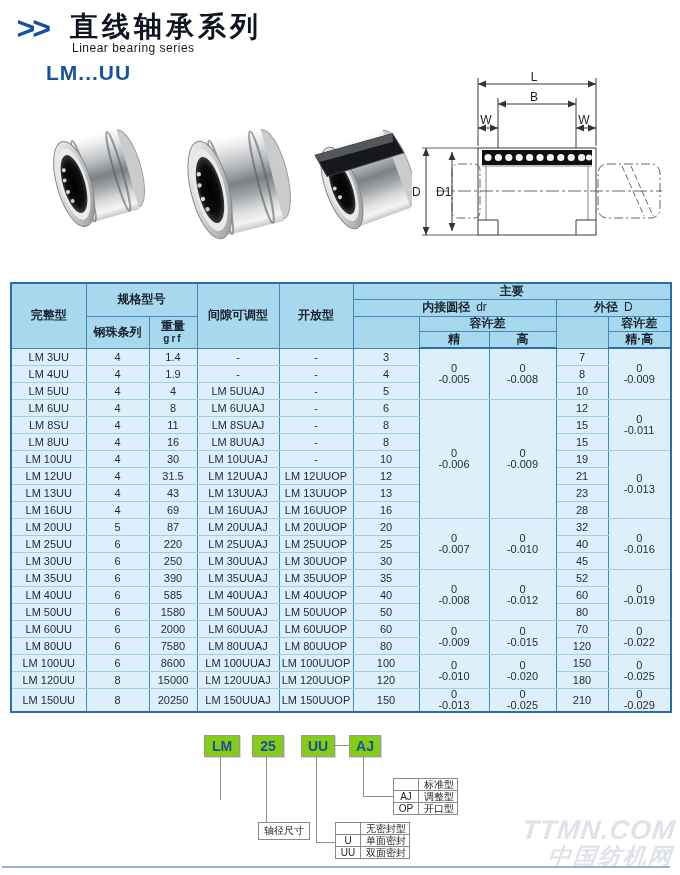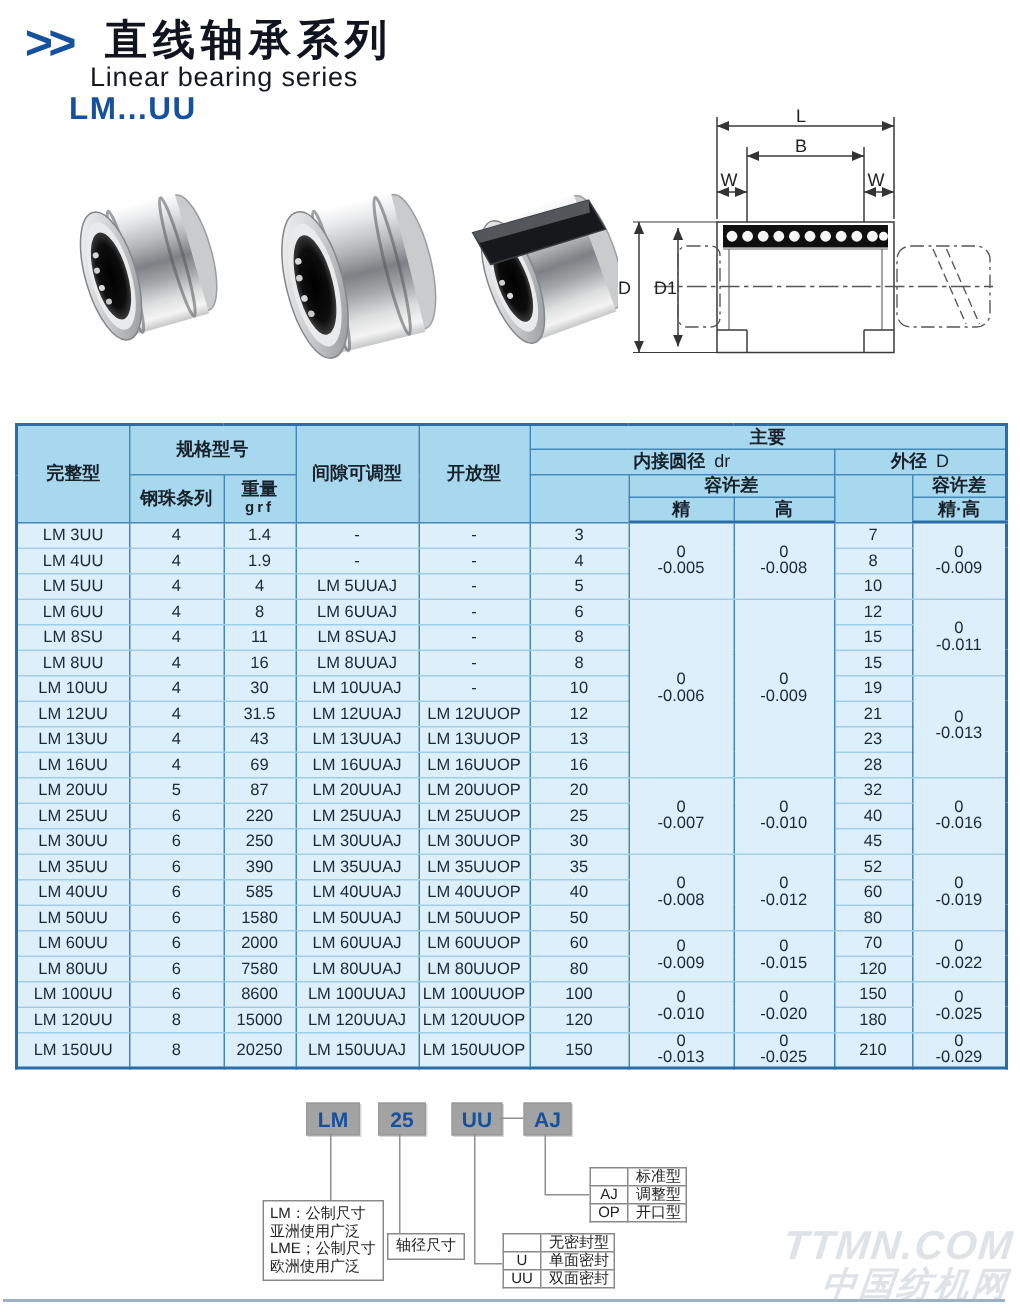--- a/index.html
+++ b/index.html
@@ -3,21 +3,21 @@
 <meta charset="utf-8">
 <style>
   html,body{margin:0;padding:0;background:#fff;}
   #page{position:relative;width:680px;height:875px;background:#fff;overflow:hidden;
         font-family:"Liberation Sans","DejaVu Sans",sans-serif;color:#1b2530;}
 
   
   .chevrons{position:absolute;left:16px;top:10px;font-size:32px;font-weight:bold;font-style:italic;
             color:#16519e;letter-spacing:-3px;}
   .title-zh{position:absolute;left:70px;top:8px;font-size:28px;font-weight:bold;color:#10141f;letter-spacing:4px;}
-  .title-en{position:absolute;left:60px;top:41px;font-size:18px;color:#15191f;letter-spacing:.5px;}
+  .title-en{position:absolute;left:72px;top:41px;font-size:12px;color:#15191f;letter-spacing:.5px;}
   .series-code{position:absolute;left:46px;top:61px;font-size:21px;font-weight:bold;color:#16519e;letter-spacing:1px;}
 
   
   .photos{position:absolute;left:12px;top:92px;}
   .drawing{position:absolute;left:406px;top:70px;}
 
   
   .tbl-wrap{position:absolute;left:10px;top:282px;width:660px;}
   table.spec{border-collapse:collapse;table-layout:fixed;width:660px;border:2px solid #2b6da6;}
   table.spec th{background:#a8d8ee;font-size:12px;font-weight:bold;color:#17212b;
@@ -25,21 +25,21 @@
   table.spec thead tr:last-child th{border-bottom:2px solid #2b6da6;}
   table.spec td{background:#ddeffa;font-size:11px;color:#1c2835;text-align:center;padding:0;
                 border-left:1px solid #4288bc;border-right:1px solid #4288bc;
                 border-top:1px solid #9fcfe8;border-bottom:1px solid #9fcfe8;height:16px;line-height:12px;}
   tr.h1 th{height:15px;} tr.h2 th{height:16px;} tr.h3 th{height:14px;} tr.h4 th{height:15px;}
   .weight-sub{font-size:10px;font-weight:bold;letter-spacing:2px;}
   .tol div{line-height:11px;}
   .dim-sym{font-style:normal;font-weight:normal;padding-left:6px;}
 
   
-  .part-box{position:absolute;height:20px;border:1px solid #9a9a9a;background:#a3a3a3;
+  .part-box{position:absolute;height:20px;border:1px solid #9a9a9a;background:#84cc16;
             box-shadow:1px 1px 0 #d7d7d7;color:#16519e;font-weight:bold;font-size:14px;
             display:flex;align-items:center;justify-content:center;}
   .nline{position:absolute;background:#8f8f8f;}
   .note-box{position:absolute;border:1px solid #8a8a8a;background:#fff;font-size:10px;line-height:11.5px;
             padding:3px 4px;color:#222;white-space:nowrap;}
   .mini-tbl{position:absolute;border-collapse:collapse;background:#fff;font-size:10px;color:#222;}
   .mini-tbl td{border:1px solid #8a8a8a;height:11px;padding:0 3px;line-height:11px;}
   .mini-tbl td.code{width:18px;text-align:center;}
   .mini-tbl td.lbl{text-align:left;padding-left:5px;}
 
@@ -530,26 +530,20 @@
   <div class="part-box" style="left:349px;top:735px;width:30px;">AJ</div>
 
   <div class="nline" style="left:333px;top:745px;width:16px;height:1px;"></div>
   <div class="nline" style="left:220px;top:756px;width:1px;height:44px;"></div>
   <div class="nline" style="left:266px;top:756px;width:1px;height:66px;"></div>
   <div class="nline" style="left:316px;top:756px;width:1px;height:86px;"></div>
   <div class="nline" style="left:316px;top:842px;width:19px;height:1px;"></div>
   <div class="nline" style="left:363px;top:756px;width:1px;height:40px;"></div>
   <div class="nline" style="left:363px;top:796px;width:30px;height:1px;"></div>
 
-  <div class="note-box" style="left:175px;top:800px;">
-    <div>LM：公制尺寸</div>
-    <div>亚洲使用广泛</div>
-    <div>LME；公制尺寸</div>
-    <div>欧洲使用广泛</div>
-  </div>
 
   <div class="note-box" style="left:258px;top:822px;padding:2px 5px;text-align:right;">轴径尺寸</div>
 
   <table class="mini-tbl" style="left:335px;top:822px;">
     <tbody>
         <tr>
           <td class="code"></td>
           <td class="lbl">无密封型</td>
         </tr>
     <tr>

